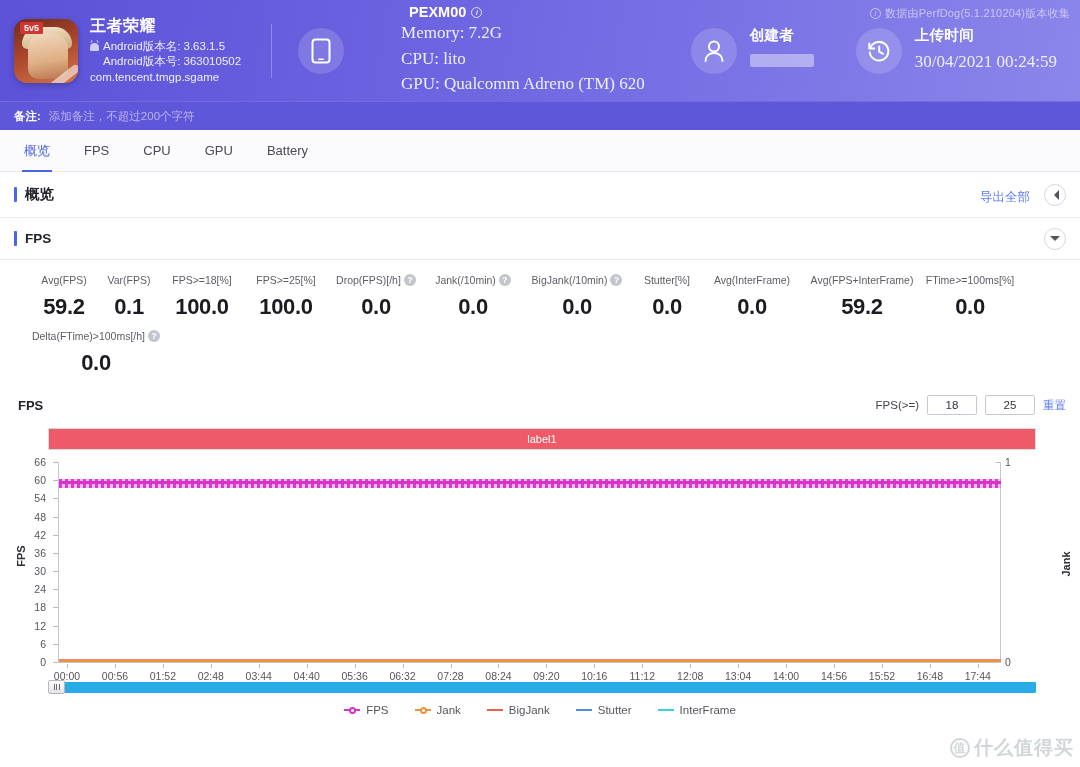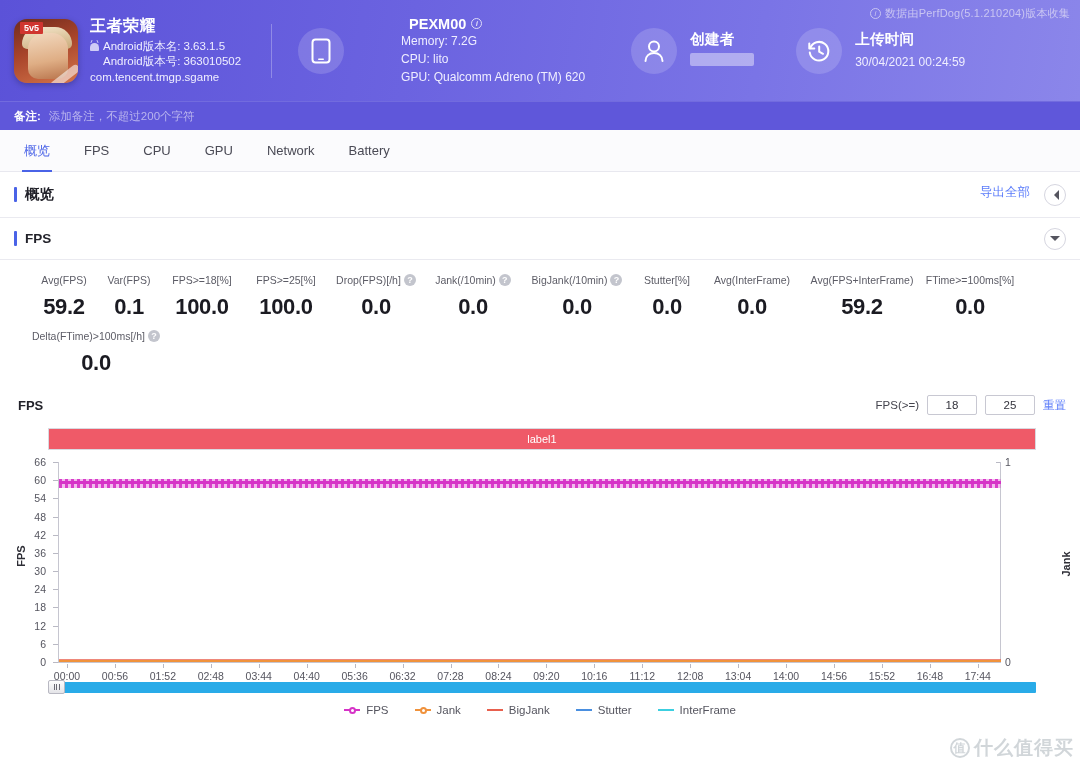--- a/index.html
+++ b/index.html
@@ -69,21 +69,21 @@
 
   .divider-v{ width:1px; height:54px; background:rgba(255,255,255,.28); margin:0 26px 0 30px;}
 
   .info-block{ display:flex; align-items:center; gap:13px; }
   .circ{
     width:46px;height:46px;border-radius:50%;
     background:rgba(255,255,255,.16);
     display:flex;align-items:center;justify-content:center; flex:none;
   }
   .info-text .t1{ font-size:14.5px;font-weight:bold;margin-bottom:4px; letter-spacing:.3px;}
-  .info-text .t2{ font-size:12px; color:#efeeff; line-height:1.5;}
+  .info-text .t2{ font-size:17px; color:#efeeff; line-height:1.5;font-family:Liberation Serif, serif;}
   .redact{
     display:inline-block;width:64px;height:13px;border-radius:2px;
     background:rgba(255,255,255,.42);
   }
   .dev-block{ margin-left:44px; }
   .dev-name{ font-size:14.5px;font-weight:bold; display:flex; align-items:center; gap:5px;padding-left:8px;}
   .i-badge{
     display:inline-block;width:11px;height:11px;border-radius:50%;
     border:1px solid #dedcf8;color:#dedcf8;font-size:8px;line-height:10px;
     text-align:center;font-style:italic;
@@ -116,21 +116,21 @@
     content:""; position:absolute; left:14px; right:14px; bottom:0; height:2px; background:#4a63e7;
   }
 
   
   .section-title{
     height:46px; display:flex; align-items:center; padding:0 14px;
     border-bottom:1px solid #eaeaf0; position:relative; background:#fff;
   }
   .bar-accent{ width:3px;height:15px;background:#4a63e7;margin-right:8px;border-radius:1px;}
   .section-title h2{ font-size:14.5px; margin:0; font-weight:bold; color:#22222a;}
-  .title-right{ margin-left:auto; display:flex; align-items:flex-start; gap:14px;}
+  .title-right{ margin-left:auto; display:flex; align-items:flex-end; gap:14px;}
   .link-blue{ color:#5b7cfa; font-size:12.5px; cursor:pointer;}
   .round-btn{
     width:22px;height:22px;border-radius:50%;border:1px solid #d6d6e0;
     display:flex;align-items:center;justify-content:center;background:#fff;cursor:pointer;
   }
   .tri-left{ width:0;height:0;border:5px solid transparent;border-right-color:#55555f;margin-right:3px;}
   .tri-down{ width:0;height:0;border:5px solid transparent;border-top-color:#55555f;margin-top:4px;}
 
   
   .card-head{
@@ -341,21 +341,20 @@
 <div class="notebar">
   <span class="lbl">备注:</span>
   <span class="ph">添加备注，不超过200个字符</span>
 </div>
 
 <div class="tabs">
   <div class="tab active">概览</div>
   <div class="tab">FPS</div>
   <div class="tab">CPU</div>
   <div class="tab">GPU</div>
-  <div class="tab">Network</div>
   <div class="tab">Battery</div>
 </div>
 
 <div class="section-title">
   <span class="bar-accent"></span>
   <h2>概览</h2>
   <div class="title-right">
     <span class="link-blue">导出全部</span>
     <span class="round-btn">
         <i class="tri-left"></i>

